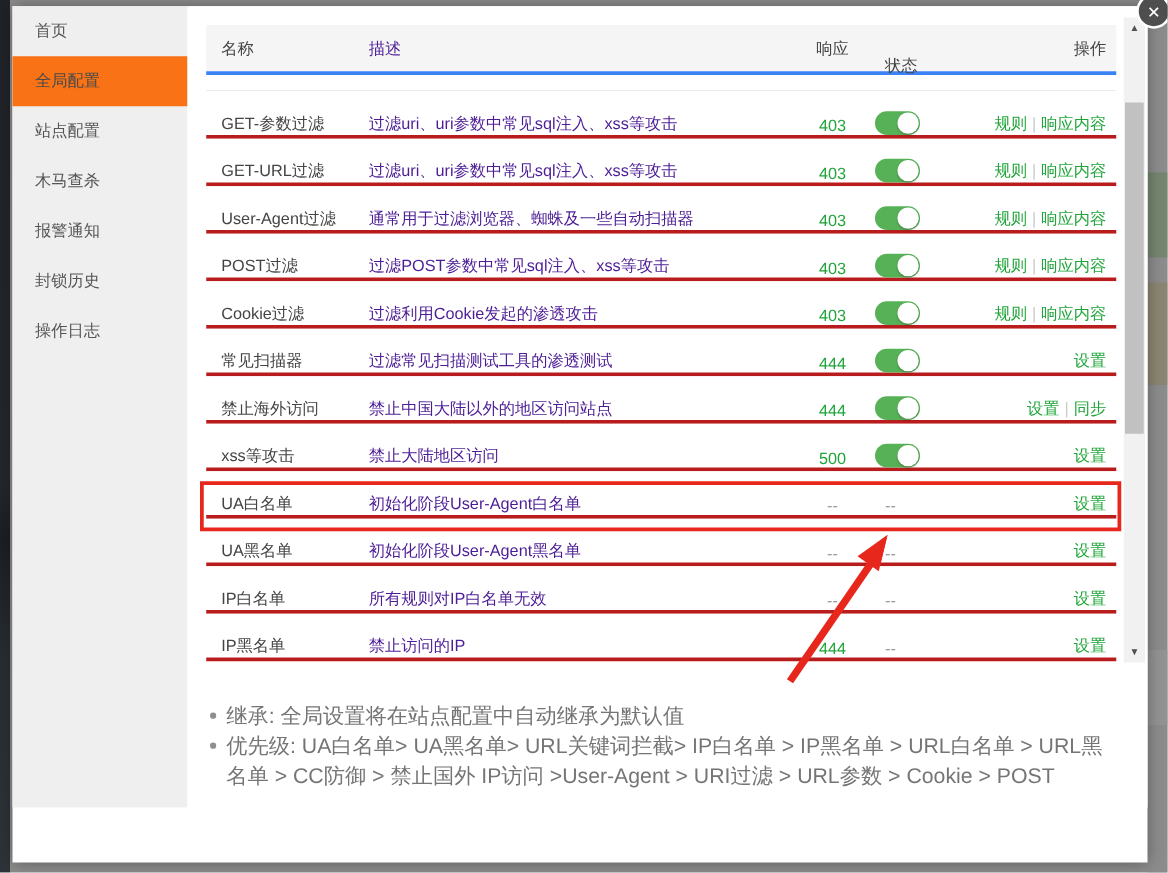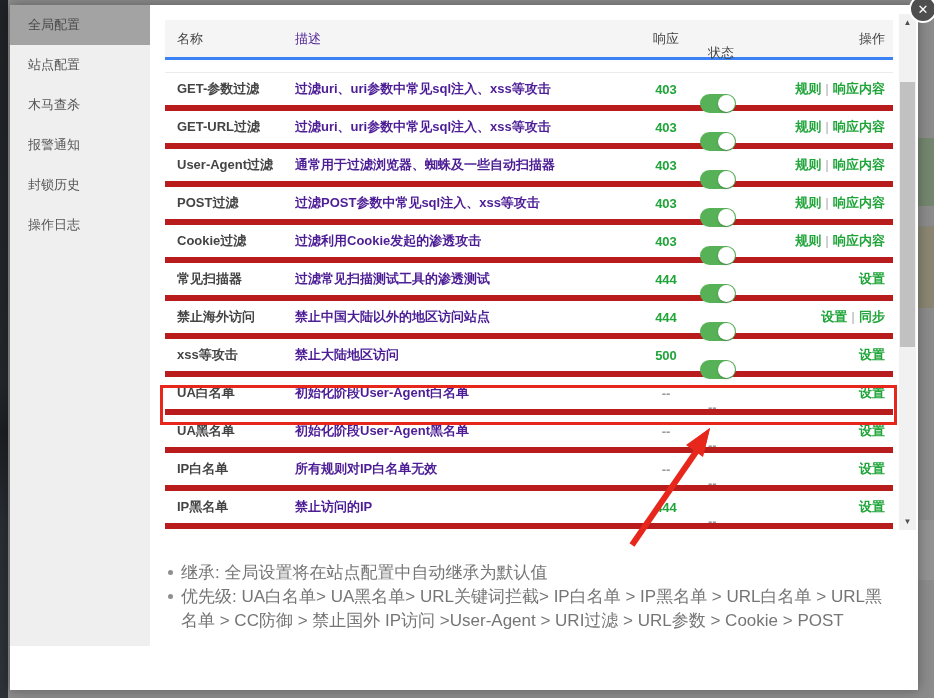--- a/index.html
+++ b/index.html
@@ -27,28 +27,28 @@
     background:#4e4e4e;border:2px solid #fff;color:#fff;display:flex;align-items:center;justify-content:center;
     font-size:13px;line-height:1;cursor:pointer;z-index:30;}
 
   .title-bar{height:43px;background:#fcfcfc;border-bottom:1px solid #e4e4e4;
     display:flex;align-items:center;padding-left:18px;font-size:14px;color:#444;}
 
   .modal-body{display:flex;height:641px;}
 
   .sidebar{width:140px;background:#efefef;flex:none;}
   .side-item{height:40px;line-height:40px;padding-left:18px;font-size:13px;color:#555;cursor:pointer;}
-  .side-item.active{background:#a3a3a3;color:#4a4a4a;}
+  .side-item.active{background:#f97316;color:#4a4a4a;}
 
   .main{flex:1;position:relative;background:#fff;}
 
   .table-wrap{position:absolute;left:15px;top:15px;width:728px;}
   .t-head{display:flex;height:40px;align-items:center;background:#f5f5f5;
     border-bottom:3px solid #3b82f6;font-size:13px;color:#444;}
-  .t-row{display:flex;height:38px;align-items:center;border-bottom:6px solid #b91c1c;font-size:13px;background:#fff;font-weight:bold;}
+  .t-row{display:flex;height:38px;align-items:flex-end;border-bottom:3px solid #b91c1c;font-size:13px;background:#fff;}
   .t-sliver{height:13px;border-bottom:1px solid #ebebeb;background:#fff;}
   .c-name{width:130px;padding-left:12px;flex:none;color:#444;}
   .c-desc{flex:1;color:#4c1d95;}
   .c-resp{width:52px;flex:none;text-align:center;}
   .c-status{width:70px;flex:none;padding-left:8px;margin-top:28px;}
   .c-act{width:131px;flex:none;text-align:right;padding-right:8px;}
   .resp-num{color:var(--green);}
   .resp-dash{color:#999;}
   .status-dash{color:#999;padding-left:8px;}
   .act-link{color:var(--green);cursor:pointer;}
@@ -86,20 +86,21 @@
   <div class="blk2"></div>
   <div class="blk3"></div>
 </div>
 
 <div class="modal">
   <div class="close-btn">✕</div>
 
 
   <div class="modal-body">
     <div class="sidebar" id="sidebar">
+  <div class="side-item"><span>首页</span></div>
 
   <div class="side-item active"><span>全局配置</span></div>
 
   <div class="side-item"><span>站点配置</span></div>
 
   <div class="side-item"><span>木马查杀</span></div>
 
   <div class="side-item"><span>报警通知</span></div>
 
   <div class="side-item"><span>封锁历史</span></div>

